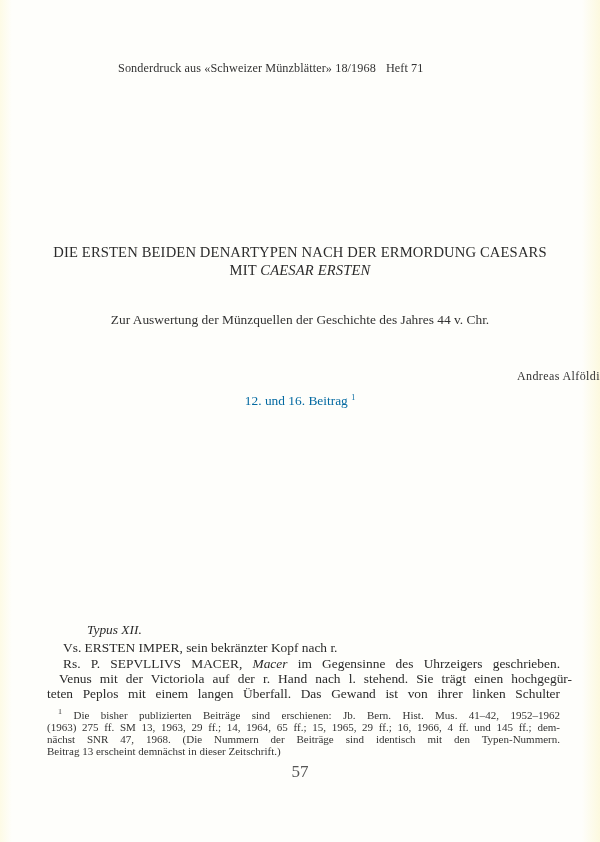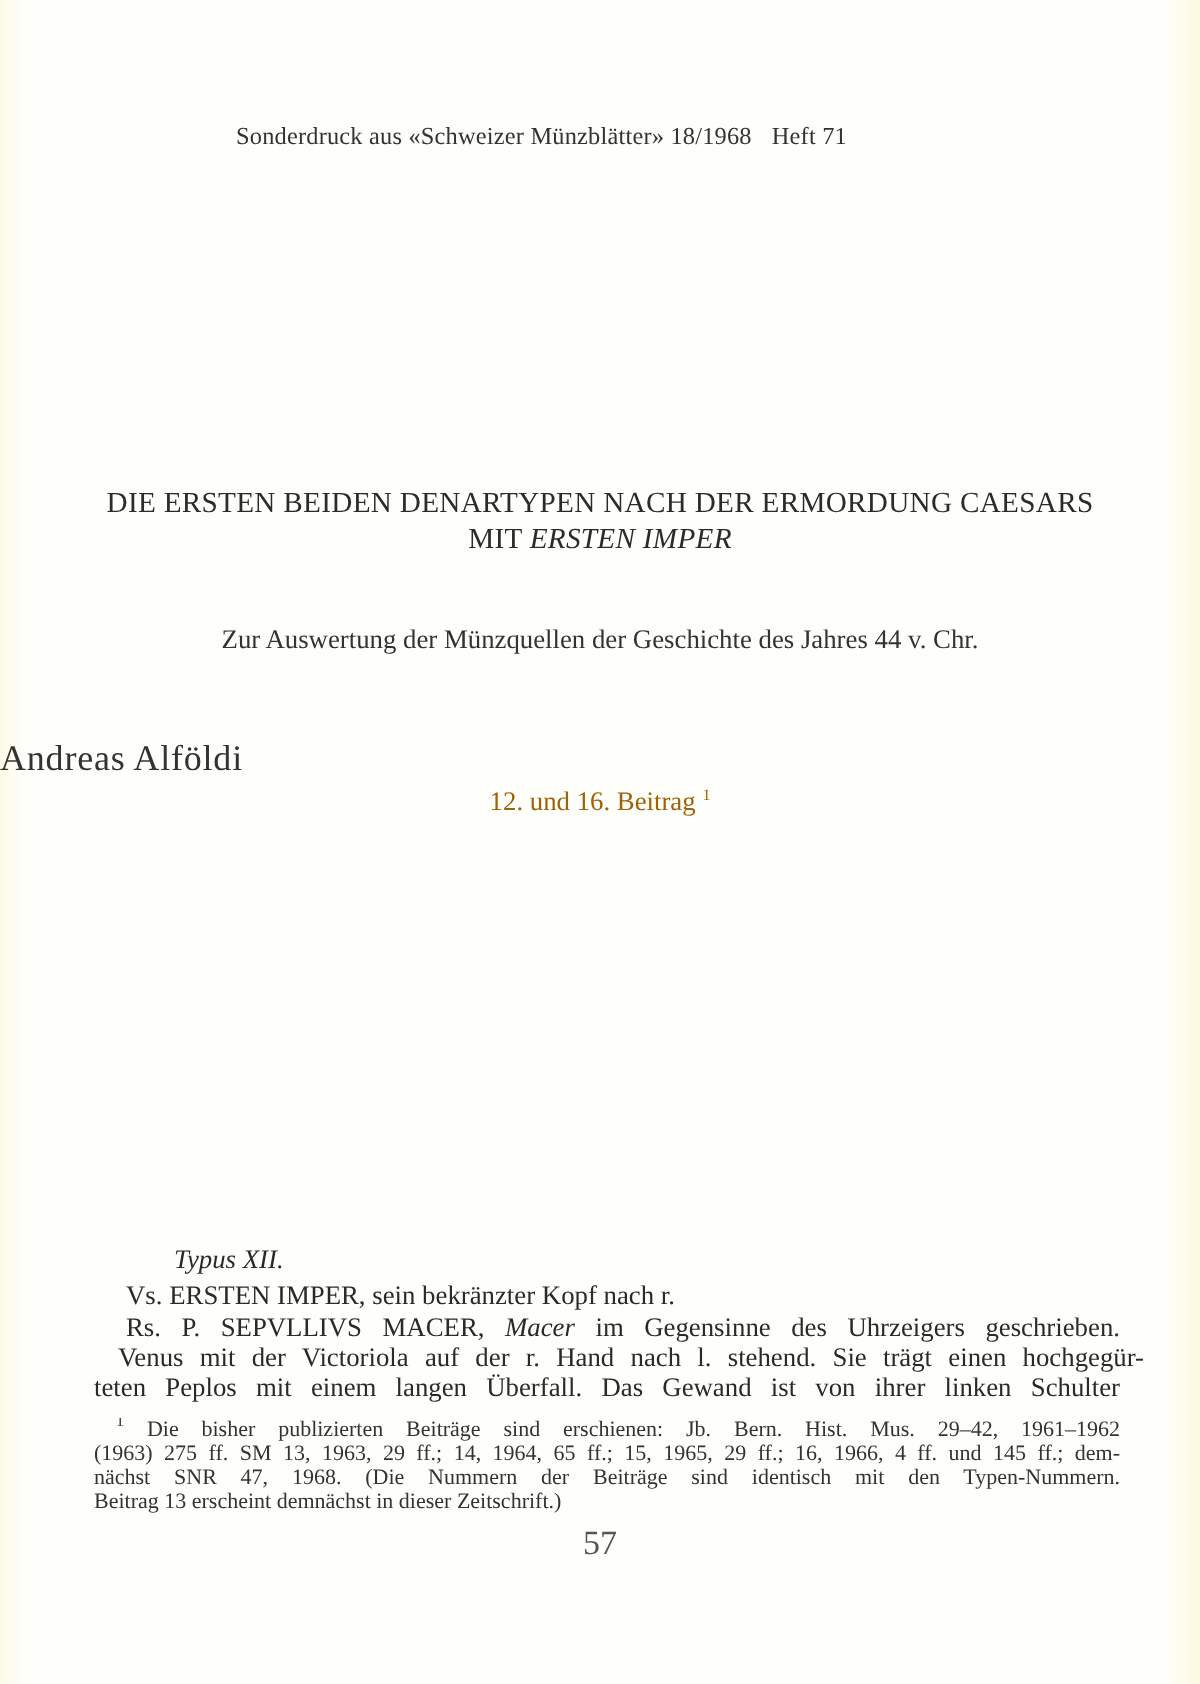--- a/index.html
+++ b/index.html
@@ -13,22 +13,22 @@
       background: linear-gradient(to right, #fdfbe6, rgba(254,254,251,0)); }
     .page-edge-right { position: absolute; right: 0; top: 0; width: 18px; height: 842px;
       background: linear-gradient(to left, #fcf9df, rgba(254,254,251,0)); }
     .abs { position: absolute; white-space: nowrap; }
     .header { left: 118px; top: 61px; font-family: "Liberation Serif", serif; font-size: 12.2px; letter-spacing: 0.1px; color: #333; text-align: right; }
     .header .heft { margin-left: 10px; }
     .title1 { left: 0; width: 600px; text-align: center; top: 244px; font-family: "Liberation Serif", serif; font-size: 14.6px; letter-spacing: 0.15px; color: #2b2b2b; }
     .title2 { left: 0; width: 600px; text-align: center; top: 262px; font-family: "Liberation Serif", serif; font-size: 14.6px; letter-spacing: 0.15px; color: #2b2b2b; }
     .title2 i { font-style: italic; }
     .subtitle { left: 0; width: 600px; text-align: center; top: 312px; font-family: "Liberation Serif", serif; font-size: 13.4px; color: #333; }
-    .author { left: 0; width: 600px; text-align: left; top: 369px; font-family: "Liberation Serif", serif; font-size: 18px; letter-spacing: 0.4px; color: #333; }
-    .beitrag { left: 0; width: 600px; text-align: center; top: 393px; font-family: "Liberation Serif", serif; font-size: 13.4px; color: #a16207; }
+    .author { left: 0; width: 600px; text-align: right; top: 369px; font-family: "Liberation Serif", serif; font-size: 12px; letter-spacing: 0.4px; color: #333; }
+    .beitrag { left: 0; width: 600px; text-align: center; top: 393px; font-family: "Liberation Serif", serif; font-size: 13.4px; color: #0369a1; }
     sup { font-size: 8px; vertical-align: 5px; line-height: 0; }
     .body-line { left: 47px; width: 513px; font-family: "Liberation Serif", serif; font-size: 13.4px; color: #2a2a2a; }
     .justify { text-align: justify; text-align-last: justify; white-space: normal; height: 16px; overflow: hidden; }
     .indent { left: 63px; width: 497px; }
     .italic { font-style: italic; }
     .fn { left: 47px; width: 513px; font-family: "Liberation Serif", serif; font-size: 11px; color: #333; }
     .fn-indent { left: 58px; width: 502px; }
     .pagenum { left: 0; width: 600px; text-align: center; top: 762px; font-family: "Liberation Serif", serif; font-size: 17px; color: #555; }
   </style>
 </head>
@@ -36,21 +36,21 @@
 
 <div class="page-edge-left"></div>
 <div class="page-edge-right"></div>
 
 <div class="abs header">
   <span>Sonderdruck aus «Schweizer Münzblätter» 18/1968</span><span class="heft">Heft 71</span>
 </div>
 
 <div class="abs title1">DIE ERSTEN BEIDEN DENARTYPEN NACH DER ERMORDUNG CAESARS</div>
 <div class="abs title2">
-  <span>MIT </span><i>ERSTEN IMPER</i>
+  <span>MIT </span><i>CAESAR ERSTEN</i>
 </div>
 
 <div class="abs subtitle">Zur Auswertung der Münzquellen der Geschichte des Jahres 44 v. Chr.</div>
 
 <div class="abs author">Andreas Alföldi</div>
 
 <div class="abs beitrag">
   <span>12. und 16. Beitrag</span>&nbsp;<sup>1</sup>
 </div>
 
@@ -67,21 +67,21 @@
 <div class="abs body-line justify" style="top:671px;margin-left:12px;">
   <span>Venus mit der Victoriola auf der r. Hand nach l. stehend. Sie trägt einen hochgegür-</span>
 </div>
 
 <div class="abs body-line justify" style="top:686px;">
   <span>teten Peplos mit einem langen Überfall. Das Gewand ist von ihrer linken Schulter</span>
 </div>
 
 <div class="abs fn fn-indent justify" style="top:709px; height:13px;">
   <sup>1</sup>
-  <span>Die bisher publizierten Beiträge sind erschienen: Jb. Bern. Hist. Mus. 29–42, 1961–1962</span>
+  <span>Die bisher publizierten Beiträge sind erschienen: Jb. Bern. Hist. Mus. 41–42, 1952–1962</span>
 </div>
 <div class="abs fn justify" style="top:721px; height:13px;">
   <span>(1963) 275 ff. SM 13, 1963, 29 ff.; 14, 1964, 65 ff.; 15, 1965, 29 ff.; 16, 1966, 4 ff. und 145 ff.; dem-</span>
 </div>
 <div class="abs fn justify" style="top:733px; height:13px;">
   <span>nächst SNR 47, 1968. (Die Nummern der Beiträge sind identisch mit den Typen-Nummern.</span>
 </div>
 <div class="abs fn" style="top:745px;">Beitrag 13 erscheint demnächst in dieser Zeitschrift.)</div>
 
 <div class="abs pagenum">57</div>

